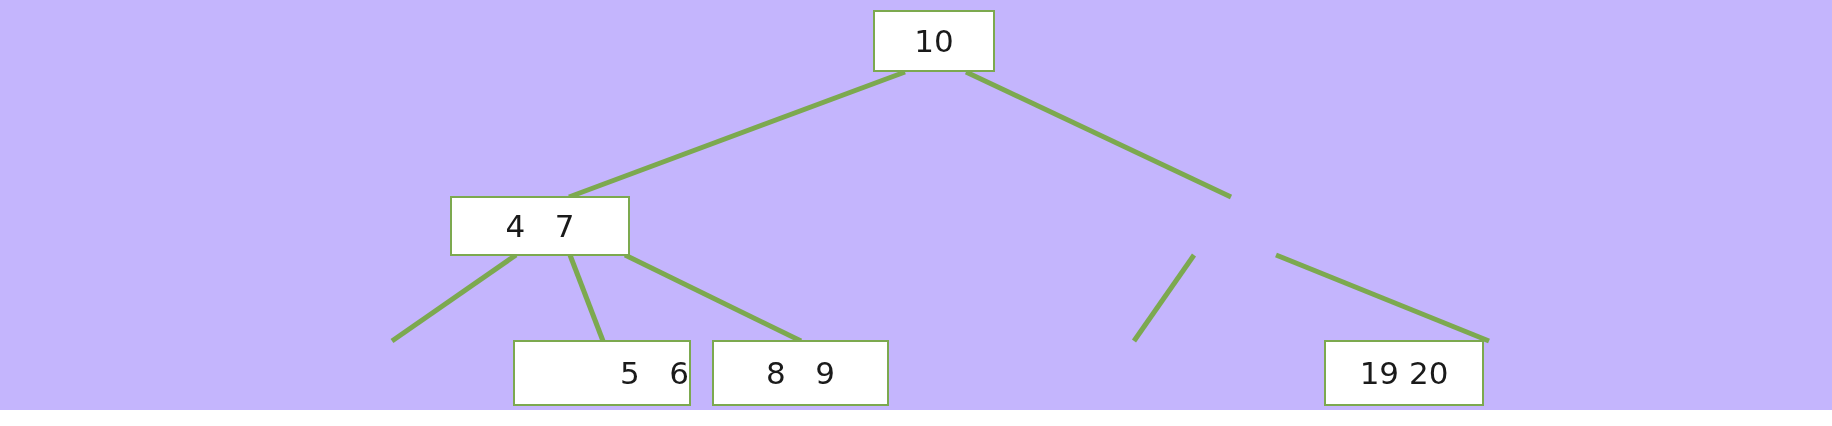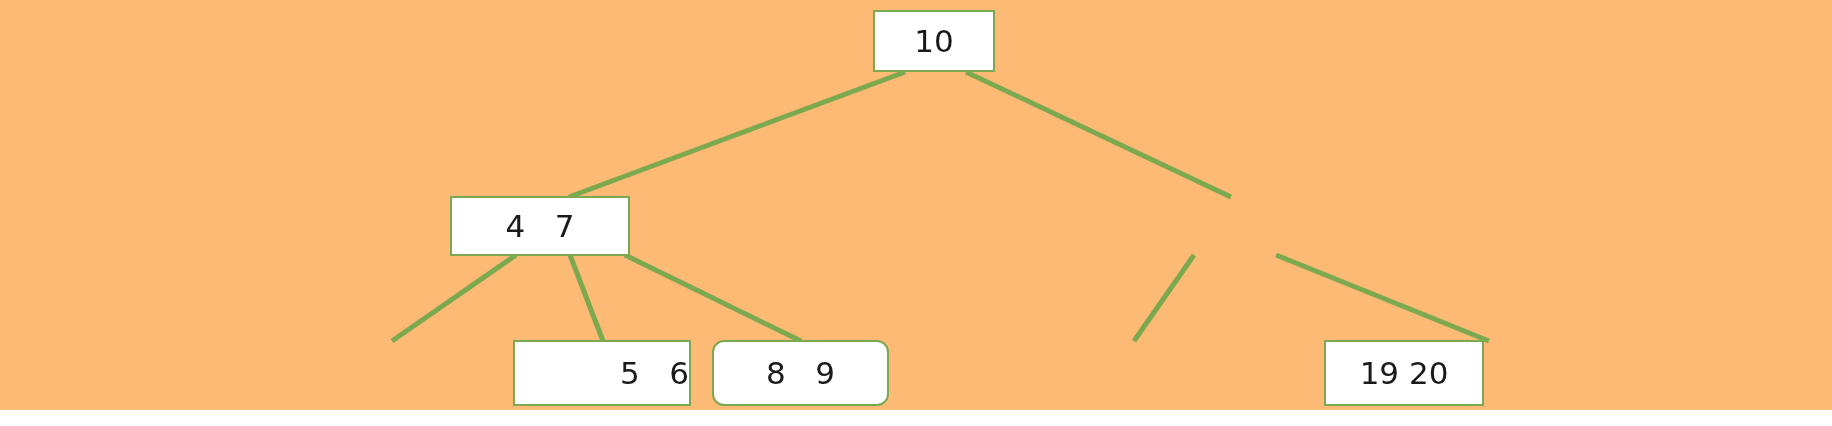--- a/index.html
+++ b/index.html
@@ -7,21 +7,21 @@
     padding: 0;
     background: #ffffff;
   }
   body {
     font-family: "DejaVu Sans", sans-serif;
   }
   #btree-canvas {
     position: relative;
     width: 1832px;
     height: 410px;
-    background: #fdba74;
+    background: #c4b5fd;
     overflow: hidden;
   }
   #edge-layer {
     position: absolute;
     left: 0;
     top: 0;
     width: 1832px;
     height: 426px;
   }
   #node-layer {
@@ -78,21 +78,21 @@
       <div class="tree-node" style="left: 450px; top: 196px; width: 180px; height: 60px; border-color: rgb(124, 169, 79); background: rgb(255, 255, 255);">
         <div class="node-keys">
           <span class="node-key" style="color: rgb(26, 26, 26);">4&nbsp;&nbsp;&nbsp;7</span>
         </div>
       </div>
       <div class="tree-node" style="left: 513px; top: 340px; width: 178px; height: 66px; border-color: rgb(124, 169, 79); background: rgb(255, 255, 255); justify-content: flex-end;">
         <div class="node-keys">
           <span class="node-key" style="color: rgb(26, 26, 26);">5&nbsp;&nbsp;&nbsp;6</span>
         </div>
       </div>
-      <div class="tree-node" style="left: 712px; top: 340px; width: 177px; height: 66px; border-color: rgb(124, 169, 79); background: rgb(255, 255, 255); border-radius: 12px;">
+      <div class="tree-node" style="left: 712px; top: 340px; width: 177px; height: 66px; border-color: rgb(124, 169, 79); background: rgb(255, 255, 255);">
         <div class="node-keys">
           <span class="node-key" style="color: rgb(26, 26, 26);">8&nbsp;&nbsp;&nbsp;9</span>
         </div>
       </div>
       <div class="tree-node" style="left: 1324px; top: 340px; width: 160px; height: 66px; border-color: rgb(124, 169, 79); background: rgb(255, 255, 255); text-align: center;">
         <div class="node-keys">
           <span class="node-key" style="color: rgb(26, 26, 26);">19&nbsp;20</span>
         </div>
       </div>
     </div>

